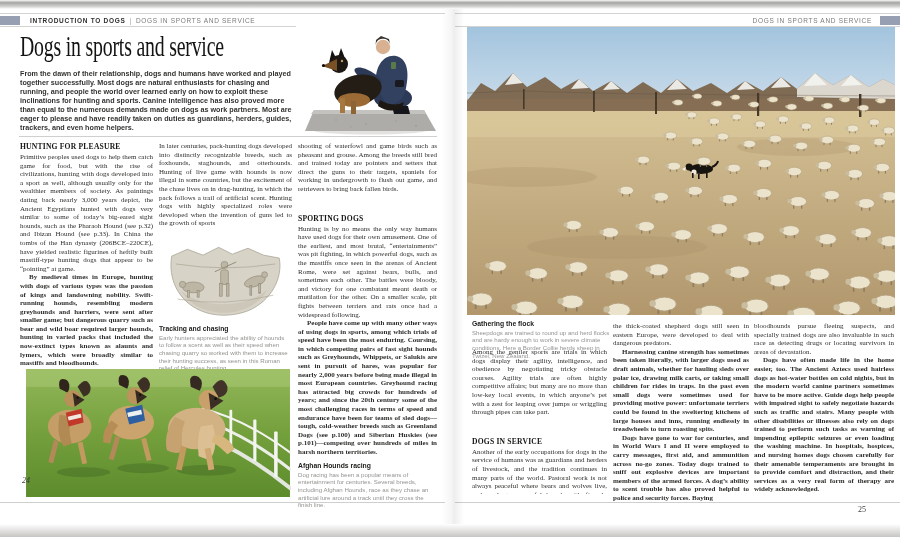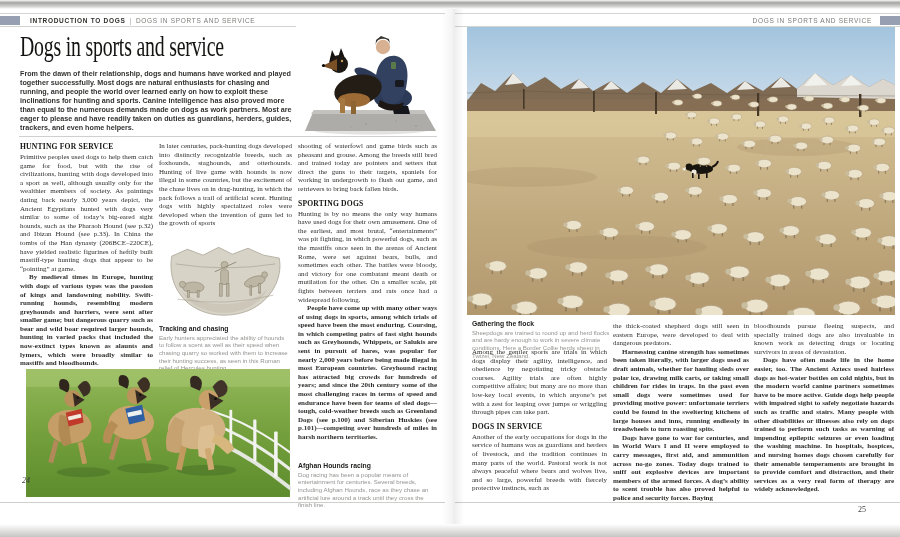--- a/index.html
+++ b/index.html
@@ -35,21 +35,21 @@
          font-size:7.2px;line-height:9px;color:#333331;}
 
   .rule{position:absolute;height:1px;background:#cfcfcd;}
 
   .body-col{position:absolute;font-size:7px;line-height:8.6px;color:#2d2d2b;
             text-align:justify;overflow:hidden;}
   .body-col p{margin:0;}
   .body-col p + p{text-indent:9px;font-weight:bold;}
   .col-heading{font-weight:bold;font-size:7.6px;line-height:9px;color:#141412;
                letter-spacing:0.2px;margin:0 0 2px 0;}
-  .col-heading.mid{margin-top:5px;}
+  .col-heading.mid{margin-top:20px;}
 
   .caption{position:absolute;font-family:"Liberation Sans",sans-serif;}
   .caption .cap-title{font-weight:bold;font-size:6.8px;color:#222220;margin:0 0 1.5px 0;}
   .caption .cap-body{font-size:6.1px;line-height:7.7px;color:#939391;margin:0;}
 
   .photo{position:absolute;overflow:hidden;}
   .pagenum{position:absolute;font-size:8px;color:#3c3c3a;}
 </style>
 </head>
 <body>
@@ -107,21 +107,21 @@
         <circle cx="46" cy="37" r="1.2" fill="#c79b5e"></circle>
         <rect x="44" y="74" width="5" height="15" fill="#a5783f"></rect>
         <rect x="55" y="77" width="5" height="13" fill="#8d6434"></rect>
       </g>
     </svg>
   </div>
 
   <div class="rule" style="left:19px;top:136px;width:418px;"></div>
 
   <div class="body-col" style="left:20px;top:142px;width:133px;height:226px;">
-    <h3 class="col-heading">HUNTING FOR SERVICE</h3>
+    <h3 class="col-heading">HUNTING FOR PLEASURE</h3>
     <p>Primitive peoples used dogs to help them catch game for food, but with the rise of civilizations, hunting with dogs developed into a sport as well, although usually only for the wealthier members of society. As paintings dating back nearly 3,000 years depict, the Ancient Egyptians hunted with dogs very similar to some of today’s big-eared sight hounds, such as the Pharaoh Hound (see p.32) and Ibizan Hound (see p.33). In China the tombs of the Han dynasty (206BCE–220CE), have yielded realistic figurines of heftily built mastiff-type hunting dogs that appear to be “pointing” at game.</p>
     <p>By medieval times in Europe, hunting with dogs of various types was the passion of kings and landowning nobility. Swift-running hounds, resembling modern greyhounds and harriers, were sent after smaller game; but dangerous quarry such as bear and wild boar required larger hounds, hunting in varied packs that included the now-extinct types known as alaunts and lymers, which were broadly similar to mastiffs and bloodhounds.</p>
   </div>
 
   <div class="body-col" style="left:159px;top:142px;width:133px;height:100px;">
     <p>In later centuries, pack-hunting dogs developed into distinctly recognizable breeds, such as foxhounds, staghounds, and otterhounds. Hunting of live game with hounds is now illegal in some countries, but the excitement of the chase lives on in drag-hunting, in which the pack follows a trail of artificial scent. Hunting dogs with highly specialized roles were developed when the invention of guns led to the growth of sports</p>
   </div>
 
   <div class="photo" style="left:162px;top:244px;width:127px;height:77px;background:#ffffff;">
     <svg width="127" height="77" viewBox="0 0 130 78">
@@ -399,21 +399,21 @@
     <p style="text-indent:0;">Another of the early occupations for dogs in the service of humans was as guardians and herders of livestock, and the tradition continues in many parts of the world. Pastoral work is not always peaceful where bears and wolves live, and so large, powerful breeds with fiercely protective instincts, such as</p>
   </div>
 
   <div class="body-col" style="left:613px;top:322px;width:136px;height:183px;">
     <p>the thick-coated shepherd dogs still seen in eastern Europe, were developed to deal with dangerous predators.</p>
     <p>Harnessing canine strength has sometimes been taken literally, with larger dogs used as draft animals, whether for hauling sleds over polar ice, drawing milk carts, or taking small children for rides in traps. In the past even small dogs were sometimes used for providing motive power: unfortunate terriers could be found in the sweltering kitchens of large houses and inns, running endlessly in treadwheels to turn roasting spits.</p>
     <p>Dogs have gone to war for centuries, and in World Wars I and II were employed to carry messages, first aid, and ammunition across no-go zones. Today dogs trained to sniff out explosive devices are important members of the armed forces. A dog’s ability to scent trouble has also proved helpful to police and security forces. Baying</p>
   </div>
 
   <div class="body-col" style="left:754px;top:322px;width:140px;height:183px;">
-    <p>bloodhounds pursue fleeing suspects, and specially trained dogs are also invaluable in known work as detecting drugs or locating survivors in areas of devastation.</p>
+    <p>bloodhounds pursue fleeing suspects, and specially trained dogs are also invaluable in such race as detecting drugs or locating survivors in areas of devastation.</p>
     <p>Dogs have often made life in the home easier, too. The Ancient Aztecs used hairless dogs as hot-water bottles on cold nights, but in the modern world canine partners sometimes have to be more active. Guide dogs help people with impaired sight to safely negotiate hazards such as traffic and stairs. Many people with other disabilities or illnesses also rely on dogs trained to perform such tasks as warning of impending epileptic seizures or even loading the washing machine. In hospitals, hospices, and nursing homes dogs chosen carefully for their amenable temperaments are brought in to provide comfort and distraction, and their services as a very real form of therapy are widely acknowledged.</p>
   </div>
 
   <div class="rule" style="left:455px;top:502px;width:445px;"></div>
   <div class="pagenum" style="left:858px;top:505px;width:30px;">25</div>
 
   <div class="gutter"></div>
   <div class="edge-bottom"></div>
 </div>
 

